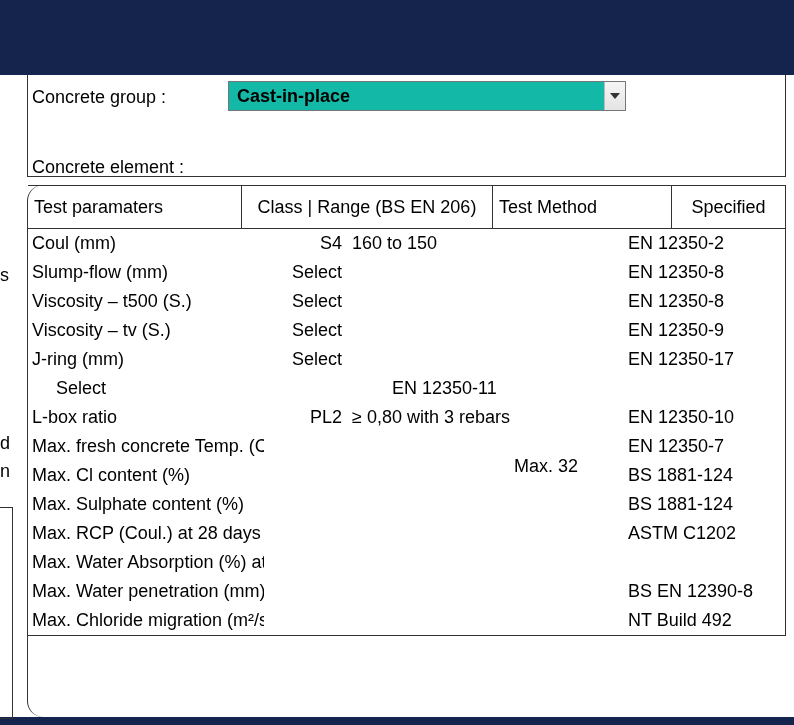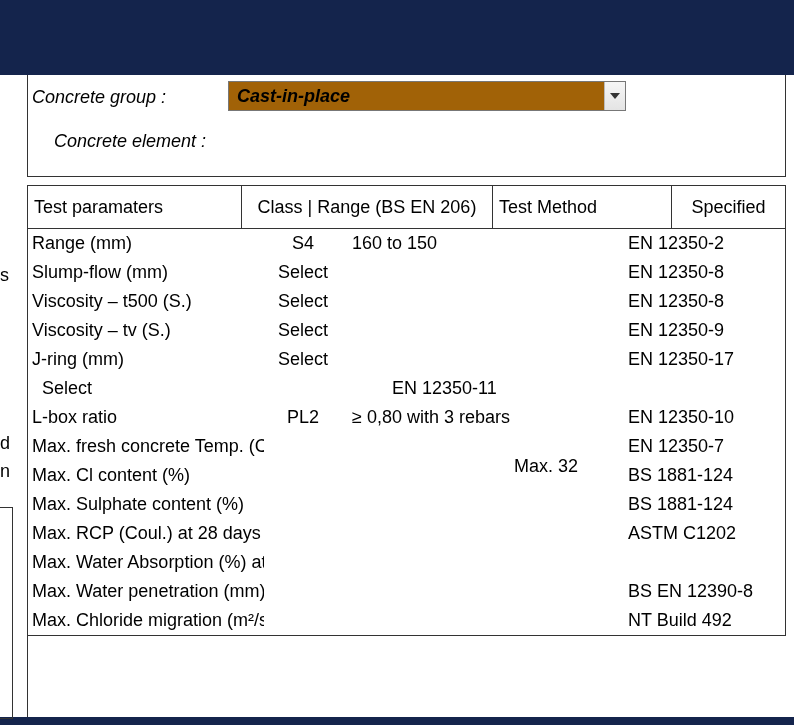--- a/index.html
+++ b/index.html
@@ -43,36 +43,35 @@
   
   .top-box {
     position: absolute;
     left: 27px;
     top: 0;
     right: 0;
     height: 102px;
     border: 1px solid #333;
     border-top: none;
     box-sizing: border-box;
-    font-style: italic;
   }
   .row-label {
     position: absolute;
     left: 4px;
   }
   .cg-label { top: 12px; }
-  .ce-label { top: 56px; margin-left: 22px; }
+  .ce-label { top: 82px; }
   .cg-select {
     position: absolute;
     left: 200px;
     top: 6px;
     width: 398px;
     height: 30px;
     border: 1px solid #777;
-    background: #a16207;
+    background: #14b8a6;
     display: flex;
     align-items: center;
     box-sizing: border-box;
   }
   .cg-select-value {
     flex: 1;
     padding-left: 8px;
     font-weight: bold;
   }
   .cg-select-btn {
@@ -112,20 +111,21 @@
 
   
   .table-box {
     position: absolute;
     left: 27px;
     top: 110px;
     right: 0;
     bottom: 0;
     border-left: 1px solid #333;
     box-sizing: border-box;
+    border-radius: 16px;
   }
   .thead-row {
     height: 44px;
     display: flex;
     align-items: stretch;
     border-top: 1px solid #333;
     border-bottom: 1px solid #333;
     box-sizing: border-box;
   }
   .th {
@@ -146,21 +146,21 @@
     border-right: 1px solid #333;
     border-bottom: 1px solid #333;
     font-size: 18px;
   }
   .trow {
     display: flex;
     height: 29px;
     align-items: center;
   }
   .cell-param  { width: 232px; padding-left: 4px; }
-  .cell-class  { width: 78px;  text-align: center; }
+  .cell-class  { width: 78px;  text-align: right; }
   .cell-range  { width: 158px; padding-left: 10px; }
   .cell-spec   { width: 112px; text-align: left; padding-left: 4px; margin-top: 40px; }
   .cell-method { flex: 1; padding-left: 2px; }
   .cell { white-space: nowrap; overflow: hidden; }
 
 </style>
 </head>
 <body>
 
 <div class="page">
@@ -189,21 +189,21 @@
 
     <div class="table-box">
       <div class="thead-row">
         <div class="th th-param">Test paramaters</div>
         <div class="th th-classr">Class  |  Range (BS EN 206)</div>
         <div class="th th-method">Test Method</div>
         <div class="th th-spec">Specified</div>
       </div>
       <div class="tbody" id="tbody">
           <div class="trow">
-            <div class="cell cell-param">Range (mm)</div>
+            <div class="cell cell-param">Coul (mm)</div>
             <div class="cell cell-class">S4</div>
             <div class="cell cell-range">160 to 150</div>
             <div class="cell cell-spec"></div>
             <div class="cell cell-method">EN 12350-2</div>
           </div>
           <div class="trow">
             <div class="cell cell-param">Slump-flow (mm)</div>
             <div class="cell cell-class">Select</div>
             <div class="cell cell-range"></div>
             <div class="cell cell-spec"></div>

